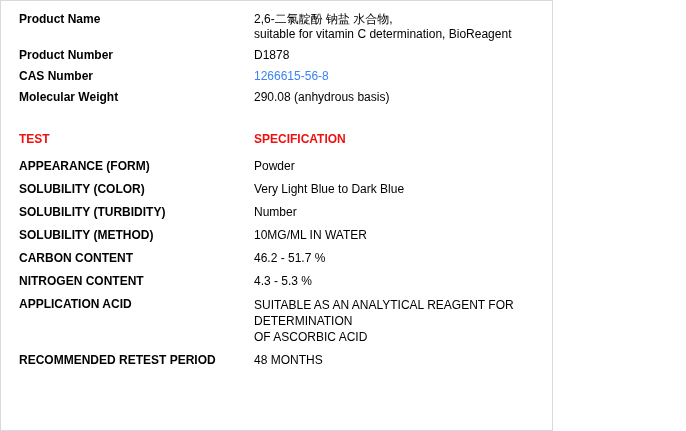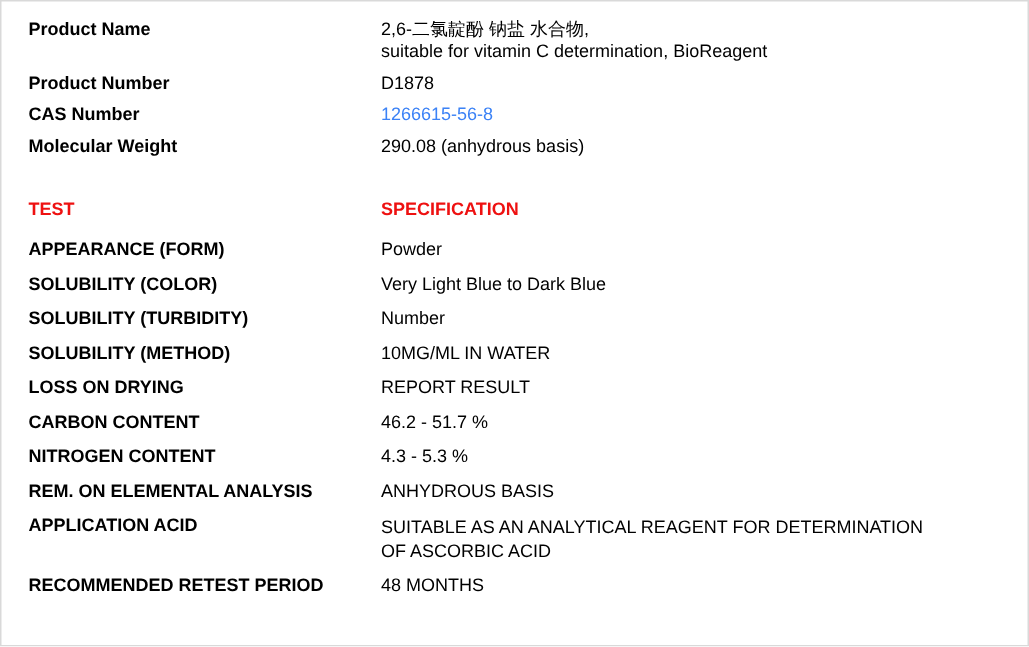--- a/index.html
+++ b/index.html
@@ -10,21 +10,21 @@
     width: 686px;
     height: 431px;
     background: #ffffff;
     font-family: "Liberation Sans", sans-serif;
     font-size: 12px;
     color: #000000;
     overflow: hidden;
   }
   .page {
     position: relative;
-    width: 686px;
+    width: 553px;
     height: 431px;
     box-sizing: border-box;
     border: 1px solid #d9d9d9;
     background: #ffffff;
   }
   .content {
     padding: 8px 0 0 0;
   }
   
   .info-table {
@@ -149,34 +149,26 @@
         </tr>
         <tr>
           <td class="spec-label">SOLUBILITY (TURBIDITY)</td>
           <td class="spec-value">Number</td>
         </tr>
         <tr>
           <td class="spec-label">SOLUBILITY (METHOD)</td>
           <td class="spec-value">10MG/ML IN WATER</td>
         </tr>
         <tr>
-          <td class="spec-label">LOSS ON DRYING</td>
-          <td class="spec-value">REPORT RESULT</td>
-        </tr>
-        <tr>
           <td class="spec-label">CARBON CONTENT</td>
           <td class="spec-value">46.2 - 51.7 %</td>
         </tr>
         <tr>
           <td class="spec-label">NITROGEN CONTENT</td>
           <td class="spec-value">4.3 - 5.3 %</td>
-        </tr>
-        <tr>
-          <td class="spec-label">REM. ON ELEMENTAL ANALYSIS</td>
-          <td class="spec-value">ANHYDROUS BASIS</td>
         </tr>
         <tr>
           <td class="spec-label">APPLICATION ACID</td>
           <td class="spec-value multi">
             <div>SUITABLE AS AN ANALYTICAL REAGENT FOR DETERMINATION</div>
             <div>OF ASCORBIC ACID</div>
           </td>
         </tr>
         <tr>
           <td class="spec-label">RECOMMENDED RETEST PERIOD</td>

